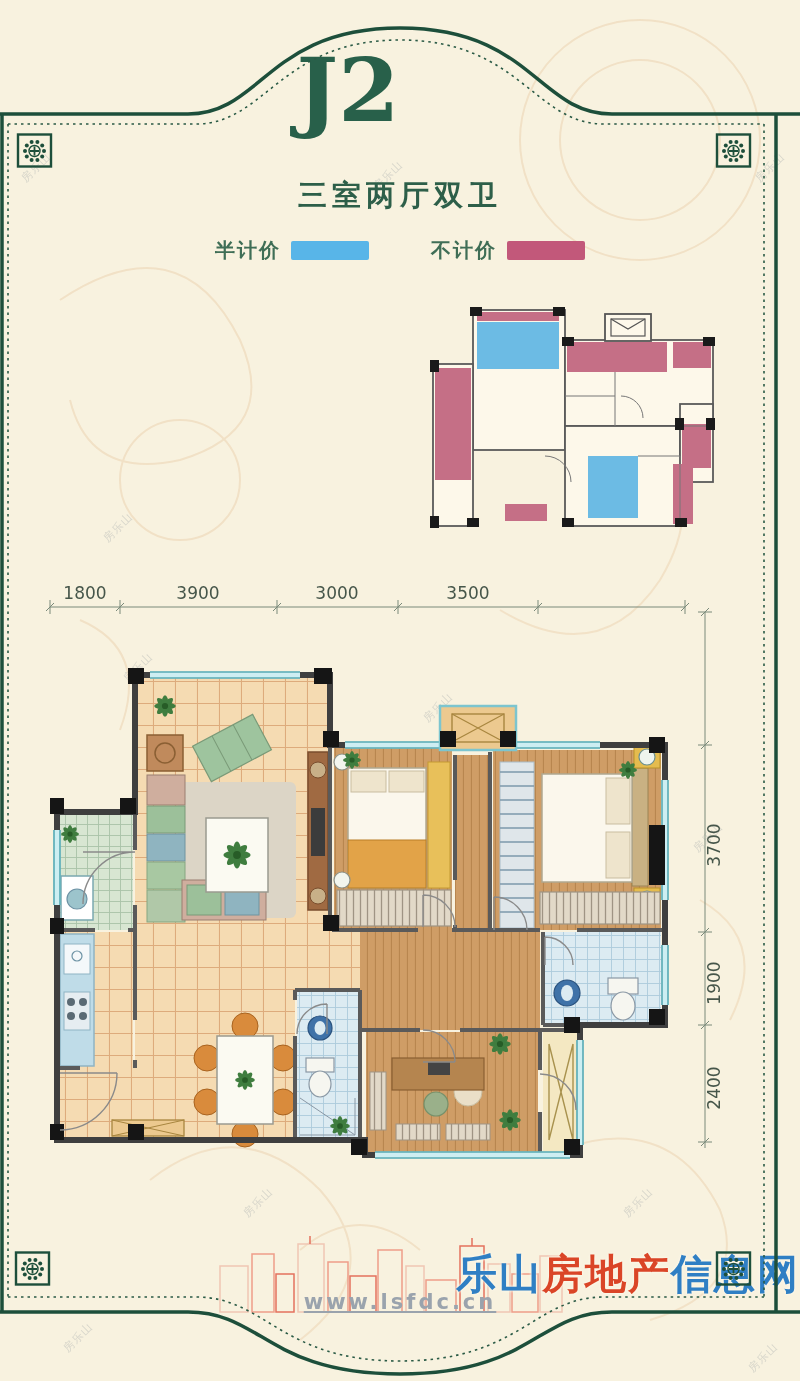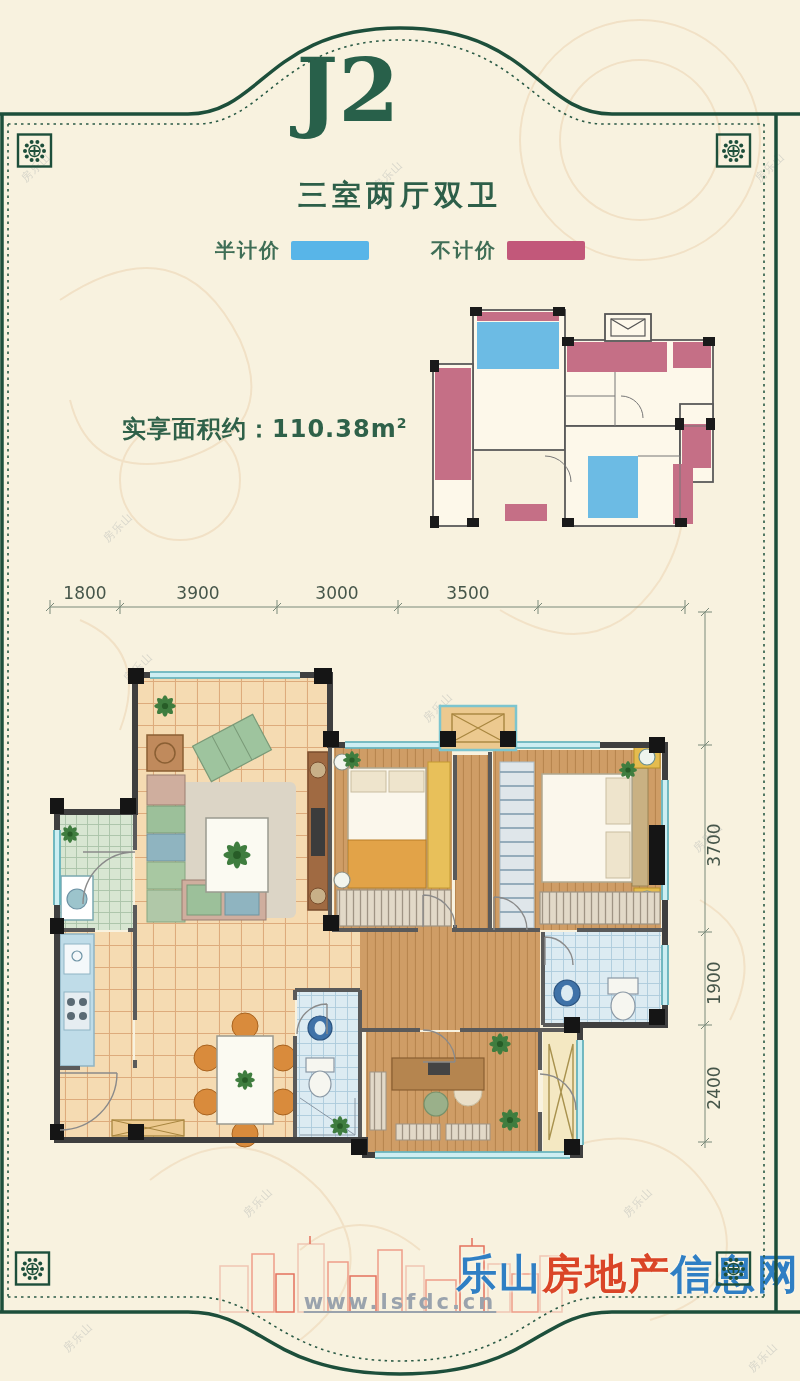--- a/index.html
+++ b/index.html
@@ -131,23 +131,20 @@
     <div class="legend-item">
       <span class="legend-label">半计价</span>
       <span class="legend-swatch" style="background: rgb(88, 181, 232);"></span>
     </div>
     <div class="legend-item">
       <span class="legend-label">不计价</span>
       <span class="legend-swatch" style="background: rgb(194, 88, 122);"></span>
     </div>
   </div>
 
-  <div class="stat-line" id="stat2">
-    <span>实享面积约：</span><span>110.38</span><span>m</span><sup>2</sup>
-  </div>
 
   <svg class="abs" style="left:425px;top:296px" width="292" height="235" viewBox="0 0 292 235">
     <g stroke="#5a5a5a" stroke-width="1.8" fill="#fdf8ea">
       <rect x="48" y="14" width="92" height="140"></rect>
       <rect x="8" y="68" width="40" height="162"></rect>
       <rect x="140" y="44" width="148" height="86"></rect>
       <rect x="140" y="130" width="115" height="100"></rect>
       <rect x="255" y="108" width="33" height="78"></rect>
     </g>
     <g stroke="none">

